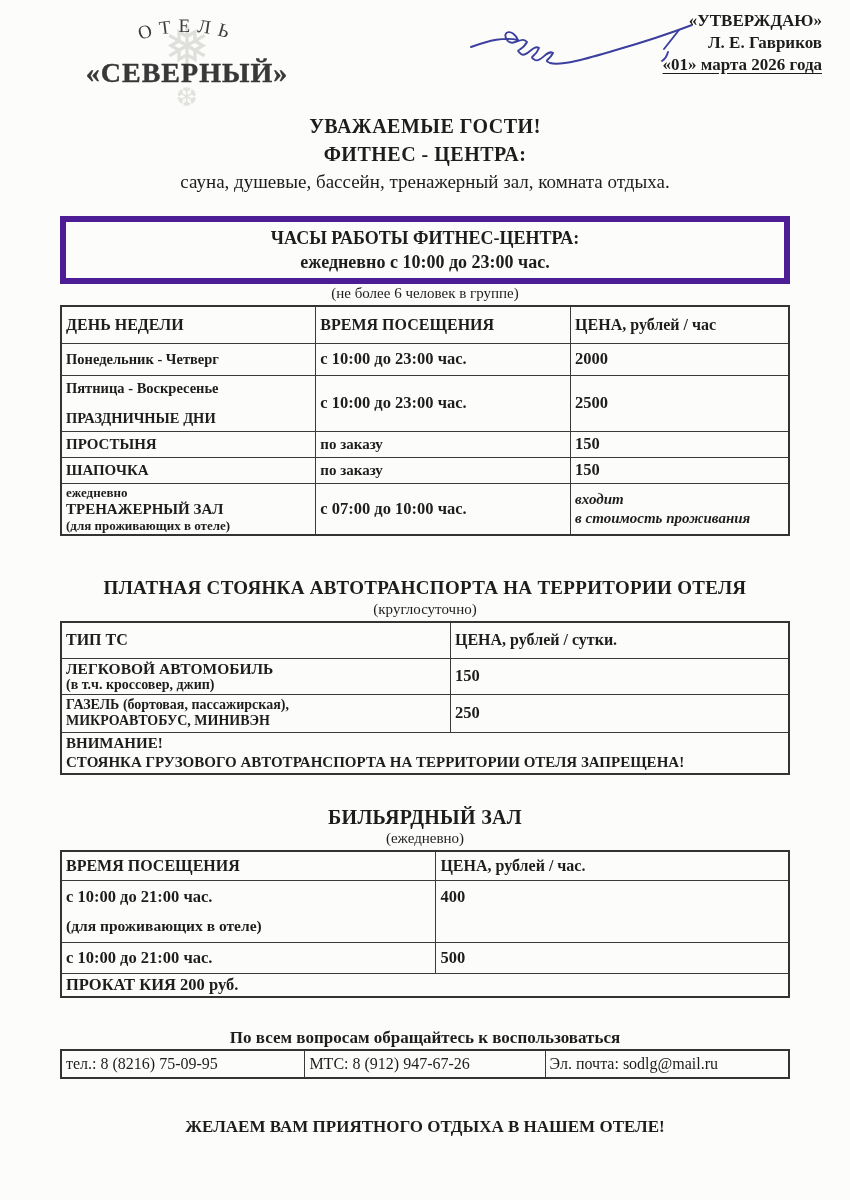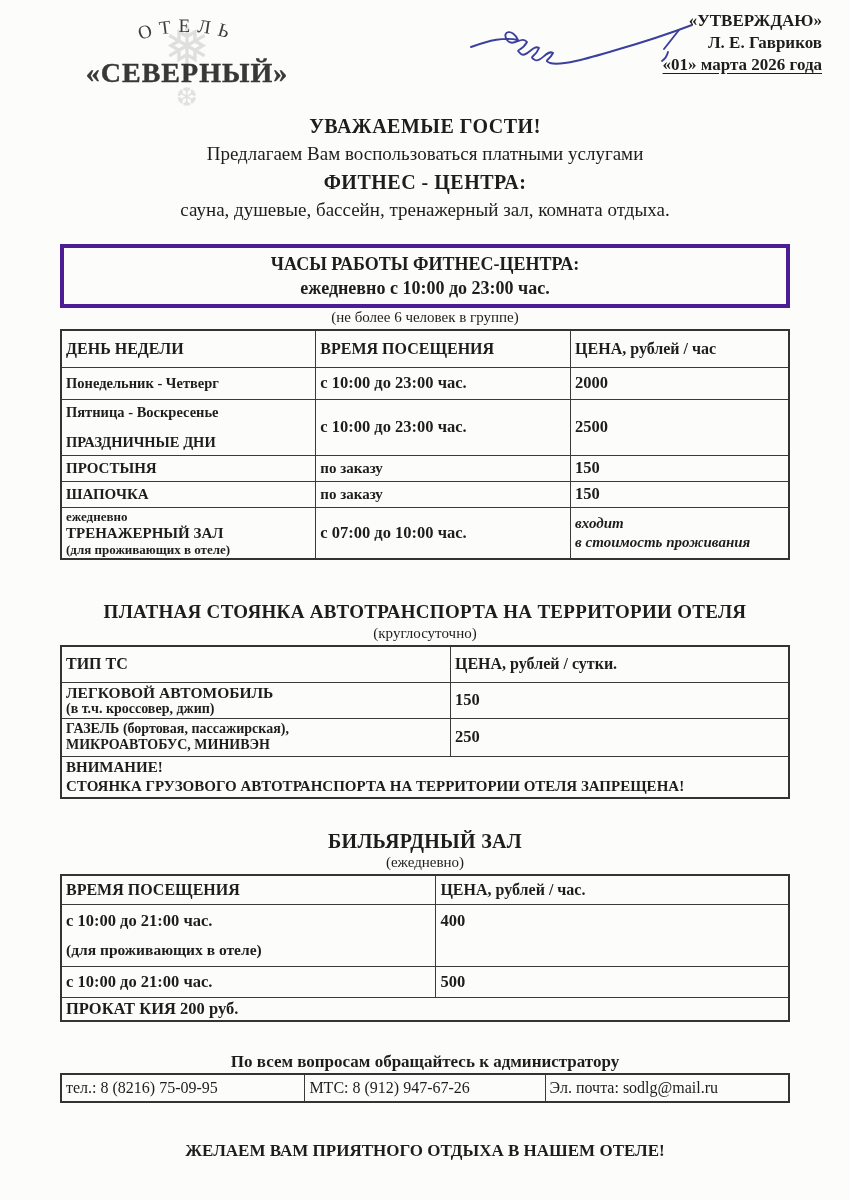--- a/index.html
+++ b/index.html
@@ -19,21 +19,21 @@
               font-weight:bold; font-size:17px; line-height:22px; }
   .approval .date { text-decoration: underline; text-underline-offset:3px; }
   .signature { position:absolute; left:468px; top:16px; width:235px; height:52px; }
   
   .main { width:730px; margin:0 auto; padding-top:112px; }
   .intro { text-align:center; }
   .intro .greeting { font-size:20px; font-weight:bold; line-height:28px; letter-spacing:.5px; }
   .intro .line     { font-size:19px; line-height:28px; }
   .intro .subhead  { font-size:20px; font-weight:bold; line-height:28px; letter-spacing:.5px; }
   .hours-box {
-    margin-top:20px; border:4px solid #4c1d95;
+    margin-top:20px; border:6px solid #4c1d95;
     text-align:center; padding:4px 0;
     font-size:18px; font-weight:bold; line-height:24px;
   }
   .section-title { margin-top:22px; text-align:center; font-size:19px; font-weight:bold; line-height:24px; letter-spacing:.3px; }
   .section-sub   { text-align:center; font-size:15px; line-height:18px; }
   table { width:100%; border-collapse:collapse; table-layout:fixed; margin-top:3px;
           border:2px solid #333; }
   th, td { border:1.2px solid #3a3a3a; text-align:left; vertical-align:middle; padding:1px 4px; }
   th { font-size:16px; font-weight:bold; }
   td { font-size:16px; font-weight:bold; }
@@ -104,21 +104,20 @@
   <div class="approval">
     <div>«УТВЕРЖДАЮ»</div>
     <div>Л. Е. Гавриков</div>
     <div class="date">«01» марта 2026 года</div>
   </div>
 
   <div class="main">
 
     <div class="intro">
       <div class="greeting">УВАЖАЕМЫЕ ГОСТИ!</div>
-      <div class="line">Предлагаем Вам воспользоваться платными услугами</div>
       <div class="subhead">ФИТНЕС - ЦЕНТРА:</div>
       <div class="line">сауна, душевые, бассейн, тренажерный зал, комната отдыха.</div>
     </div>
 
     <div class="hours-box">
       <div>ЧАСЫ РАБОТЫ ФИТНЕС-ЦЕНТРА:</div>
       <div>ежедневно с 10:00 до 23:00 час.</div>
     </div>
 
     <div class="section-sub">(не более 6 человек в группе)</div>
@@ -232,21 +231,21 @@
       <tr class="r2">
         <td class="time-b">с 10:00 до 21:00 час.</td>
         <td class="time-b">500</td>
       </tr>
       <tr class="rc">
         <td colspan="2" class="cue">ПРОКАТ КИЯ 200 руб.</td>
       </tr>
     </tbody>
       </table>
 
-    <div class="contacts-heading">По всем вопросам обращайтесь к администратору</div>
+    <div class="contacts-heading">По всем вопросам обращайтесь к воспользоваться</div>
     <table class="t-contacts">
       <colgroup>
           <col style="width:33.5%">
           <col style="width:33%">
           <col style="width:33.5%">
         </colgroup>
       <tbody>
           <tr>
         <td>тел.: 8 (8216) 75-09-95</td>
         <td>МТС: 8 (912) 947-67-26</td>

